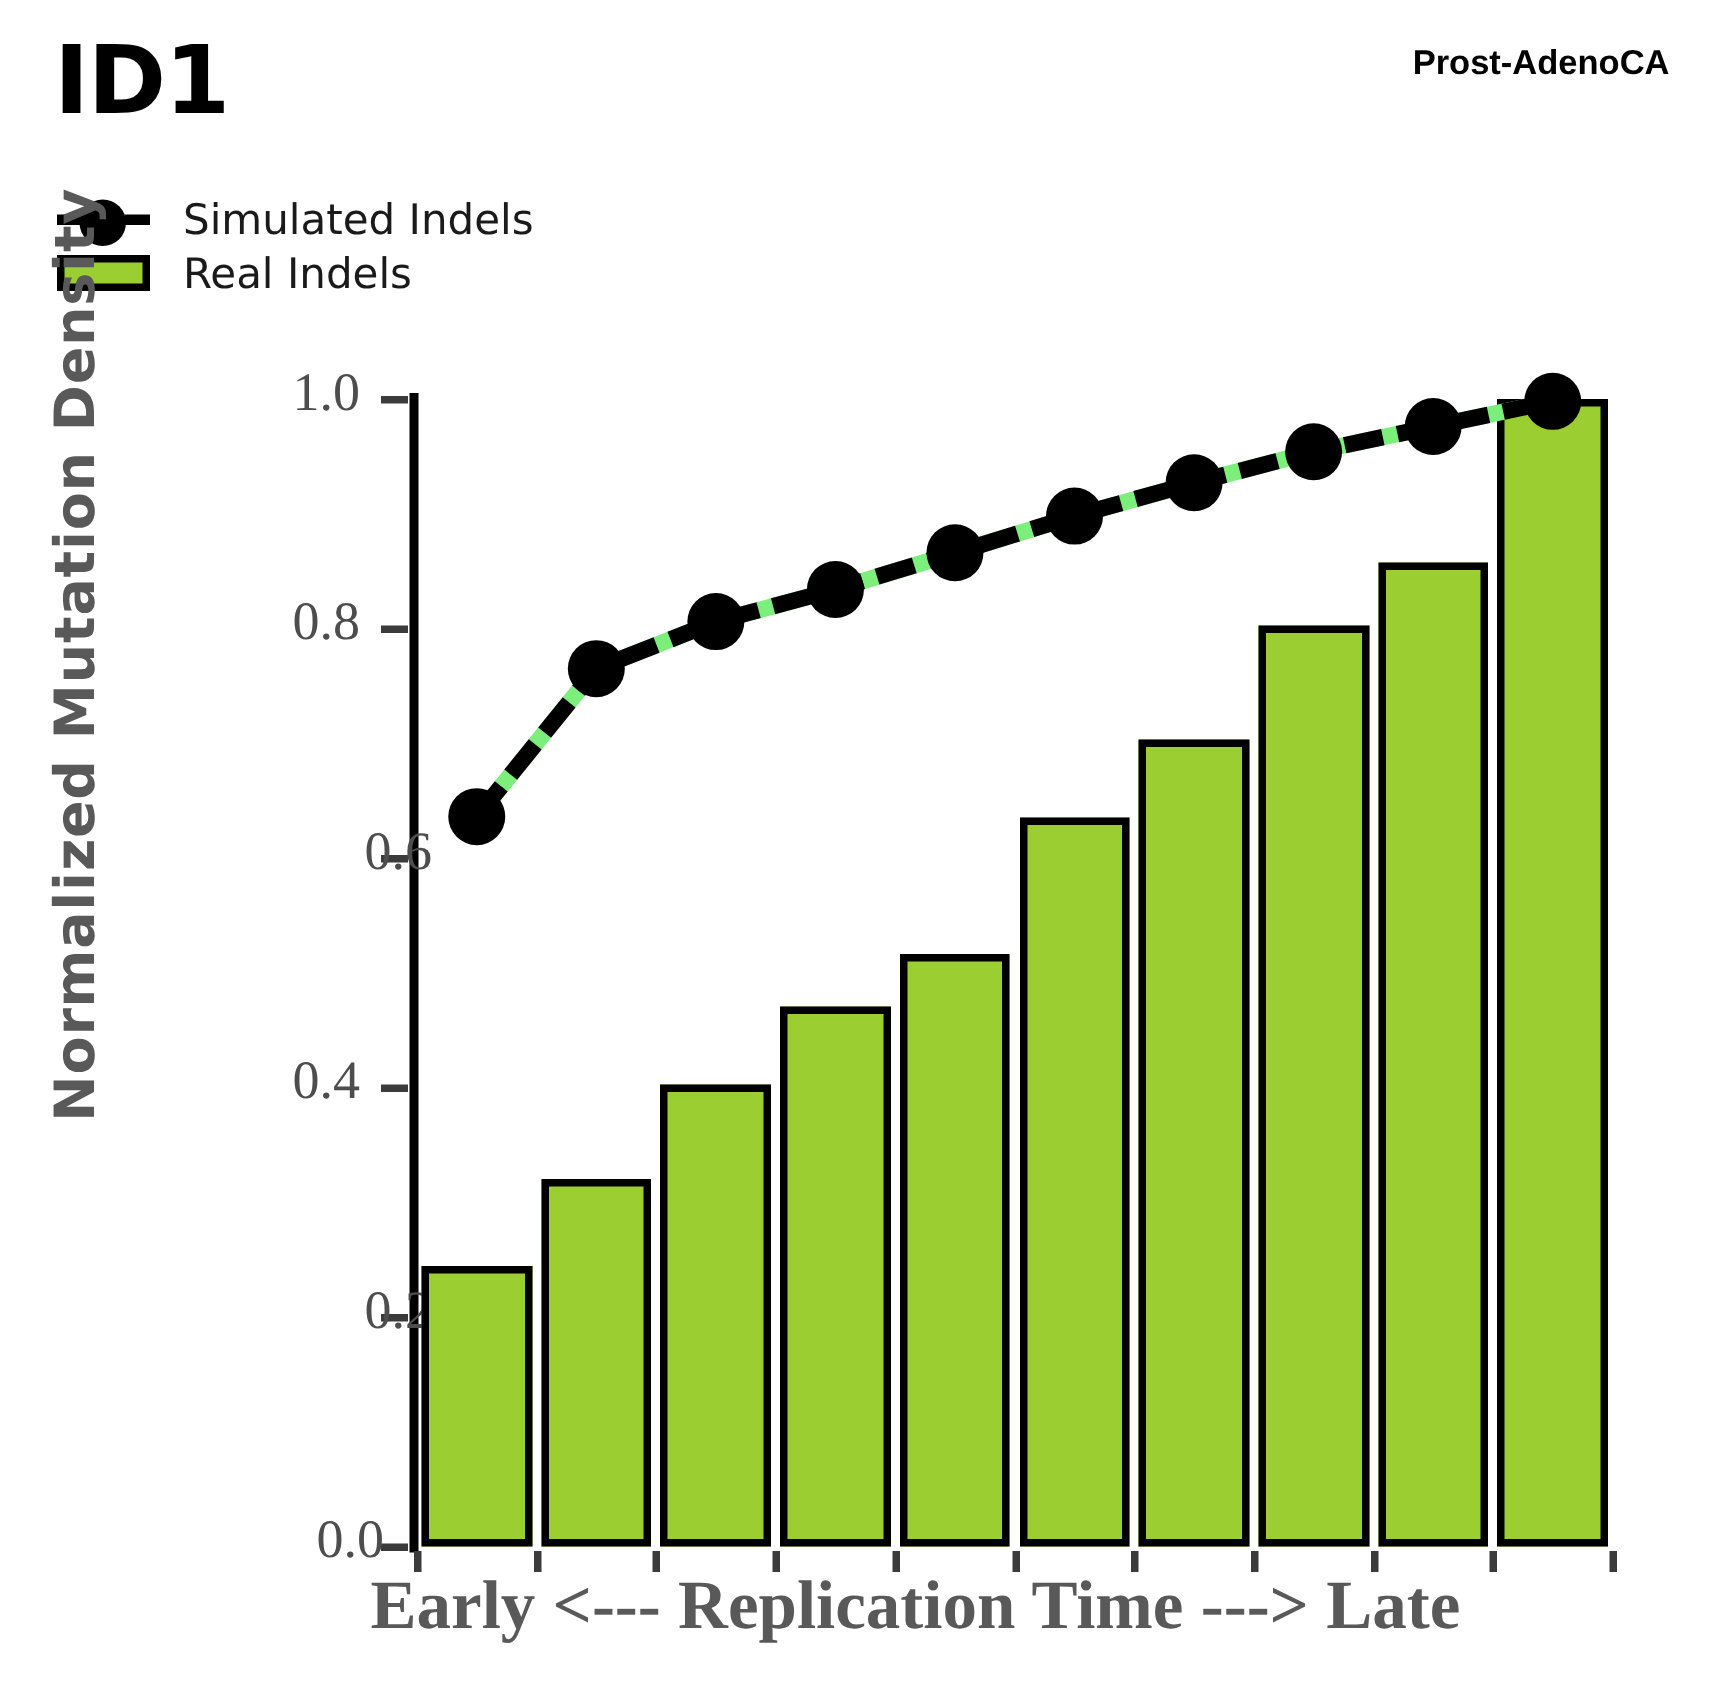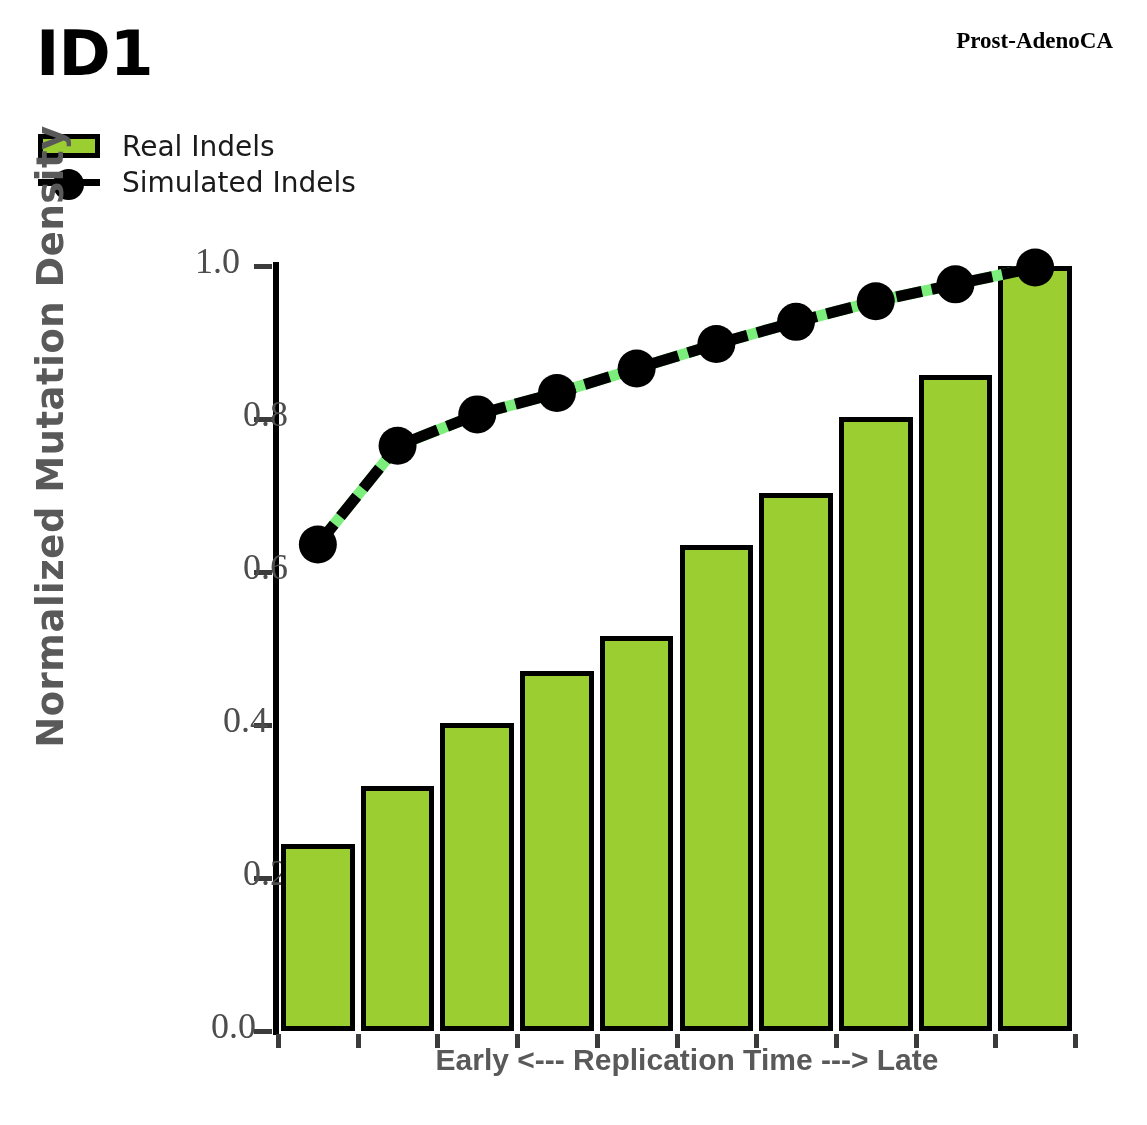--- a/index.html
+++ b/index.html
@@ -13,21 +13,21 @@
   #figure{position:absolute;left:0;top:0;width:1147px;height:885px;}
 
   .title-id{
     position:absolute;left:36px;top:22px;
     font-family:"DejaVu Sans", sans-serif;
     font-weight:bold;font-size:63px;line-height:1;
     color:#000000;letter-spacing:-1px;
   }
   .cancer-type{
     position:absolute;right:34px;top:28px;
-    font-family:Liberation Serif, serif;
+    font-family:Liberation Sans, sans-serif;
     font-weight:bold;font-size:23px;color:#000000;margin-left:35px;
   }
 
   
   .legend{position:absolute;left:38px;top:128px;}
   .legend-row{display:flex;align-items:center;height:36px;}
   .legend-swatch{
     width:62px;height:24px;
     background:#9BCE31;border:5px solid #000000;
     box-sizing:border-box;
@@ -71,23 +71,23 @@
     width:900px;
     transform:rotate(-90deg);
     transform-origin:center center;
     text-align:center;
     font-family:"DejaVu Sans", sans-serif;
     font-weight:bold;font-size:37px;color:#595959;
     letter-spacing:0.5px;
   }
   .xtitle{
     position:absolute;left:247px;top:1043px;width:880px;
-    text-align:center;
-    font-family:Liberation Sans, sans-serif;
-    font-weight:bold;font-size:30px;color:#595959;
+    text-align:left;
+    font-family:Liberation Serif, serif;
+    font-weight:bold;font-size:46px;color:#595959;
     white-space:nowrap;
   }
 
   .bar{
     position:absolute;bottom:0;
     background:#9BCE31;
     border:5px solid #000000;
     box-sizing:border-box;
   }
   .xtickmark{position:absolute;top:1034px;width:5px;height:14px;background:#3b3b3b;}
@@ -97,45 +97,45 @@
 </head>
 <body>
 
 <div id="figure">
 
   <div class="title-id">ID1</div>
   <div class="cancer-type">Prost-AdenoCA</div>
 
   <div class="legend">
     <div class="legend-row">
-      <span class="legend-swatch"></span>
-      <span class="legend-label">Real Indels</span>
-    </div>
-    <div class="legend-row">
       <span class="legend-line">
         <span class="seg a"></span>
           <span class="seg b"></span>
           <span class="dot"></span>
       </span>
       <span class="legend-label">Simulated Indels</span>
+    </div>
+    <div class="legend-row">
+      <span class="legend-swatch"></span>
+      <span class="legend-label">Real Indels</span>
     </div>
   </div>
 
   <div class="yspine"></div>
   <div id="yticks-layer">
       <div class="ytick" style="left: 254px; top: 1029px;"></div>
       <div class="ylabel-txt" style="left: 16px; width: 240px; top: 1005px;">0.0</div>
       <div class="ytick" style="left: 254px; top: 876px;"></div>
       <div class="ylabel-txt" style="left: 0px; width: 240px; top: 852px; padding-left: 48px;">0.2</div>
       <div class="ytick" style="left: 254px; top: 723px;"></div>
-      <div class="ylabel-txt" style="left: 0px; width: 240px; top: 699px; padding-left: 28px;">0.4</div>
+      <div class="ylabel-txt" style="left: 0px; width: 240px; top: 699px;">0.4</div>
       <div class="ytick" style="left: 254px; top: 570px;"></div>
       <div class="ylabel-txt" style="left: 0px; width: 240px; top: 546px; padding-left: 48px;">0.6</div>
       <div class="ytick" style="left: 254px; top: 417px;"></div>
-      <div class="ylabel-txt" style="left: 0px; width: 240px; top: 393px; margin-left: 48px;">0.8</div>
+      <div class="ylabel-txt" style="left: 0px; width: 240px; top: 393px;">0.8</div>
       <div class="ytick" style="left: 254px; top: 264px;"></div>
       <div class="ylabel-txt" style="left: 0px; width: 240px; top: 240px;">1.0</div>
     </div>
   <div class="ytitle">Normalized Mutation Density</div>
 
   <div class="plot" id="plot-area">
       <div class="bar" style="left: 3px; width: 73.7px; height: 186.66px; background: rgb(155, 206, 49); border-color: rgb(0, 0, 0);"></div>
       <div class="bar" style="left: 82.7px; width: 73.7px; height: 244.8px; background: rgb(155, 206, 49); border-color: rgb(0, 0, 0);"></div>
       <div class="bar" style="left: 162.4px; width: 73.7px; height: 307.53px; background: rgb(155, 206, 49); border-color: rgb(0, 0, 0);"></div>
       <div class="bar" style="left: 242.1px; width: 73.7px; height: 359.55px; background: rgb(155, 206, 49); border-color: rgb(0, 0, 0);"></div>

